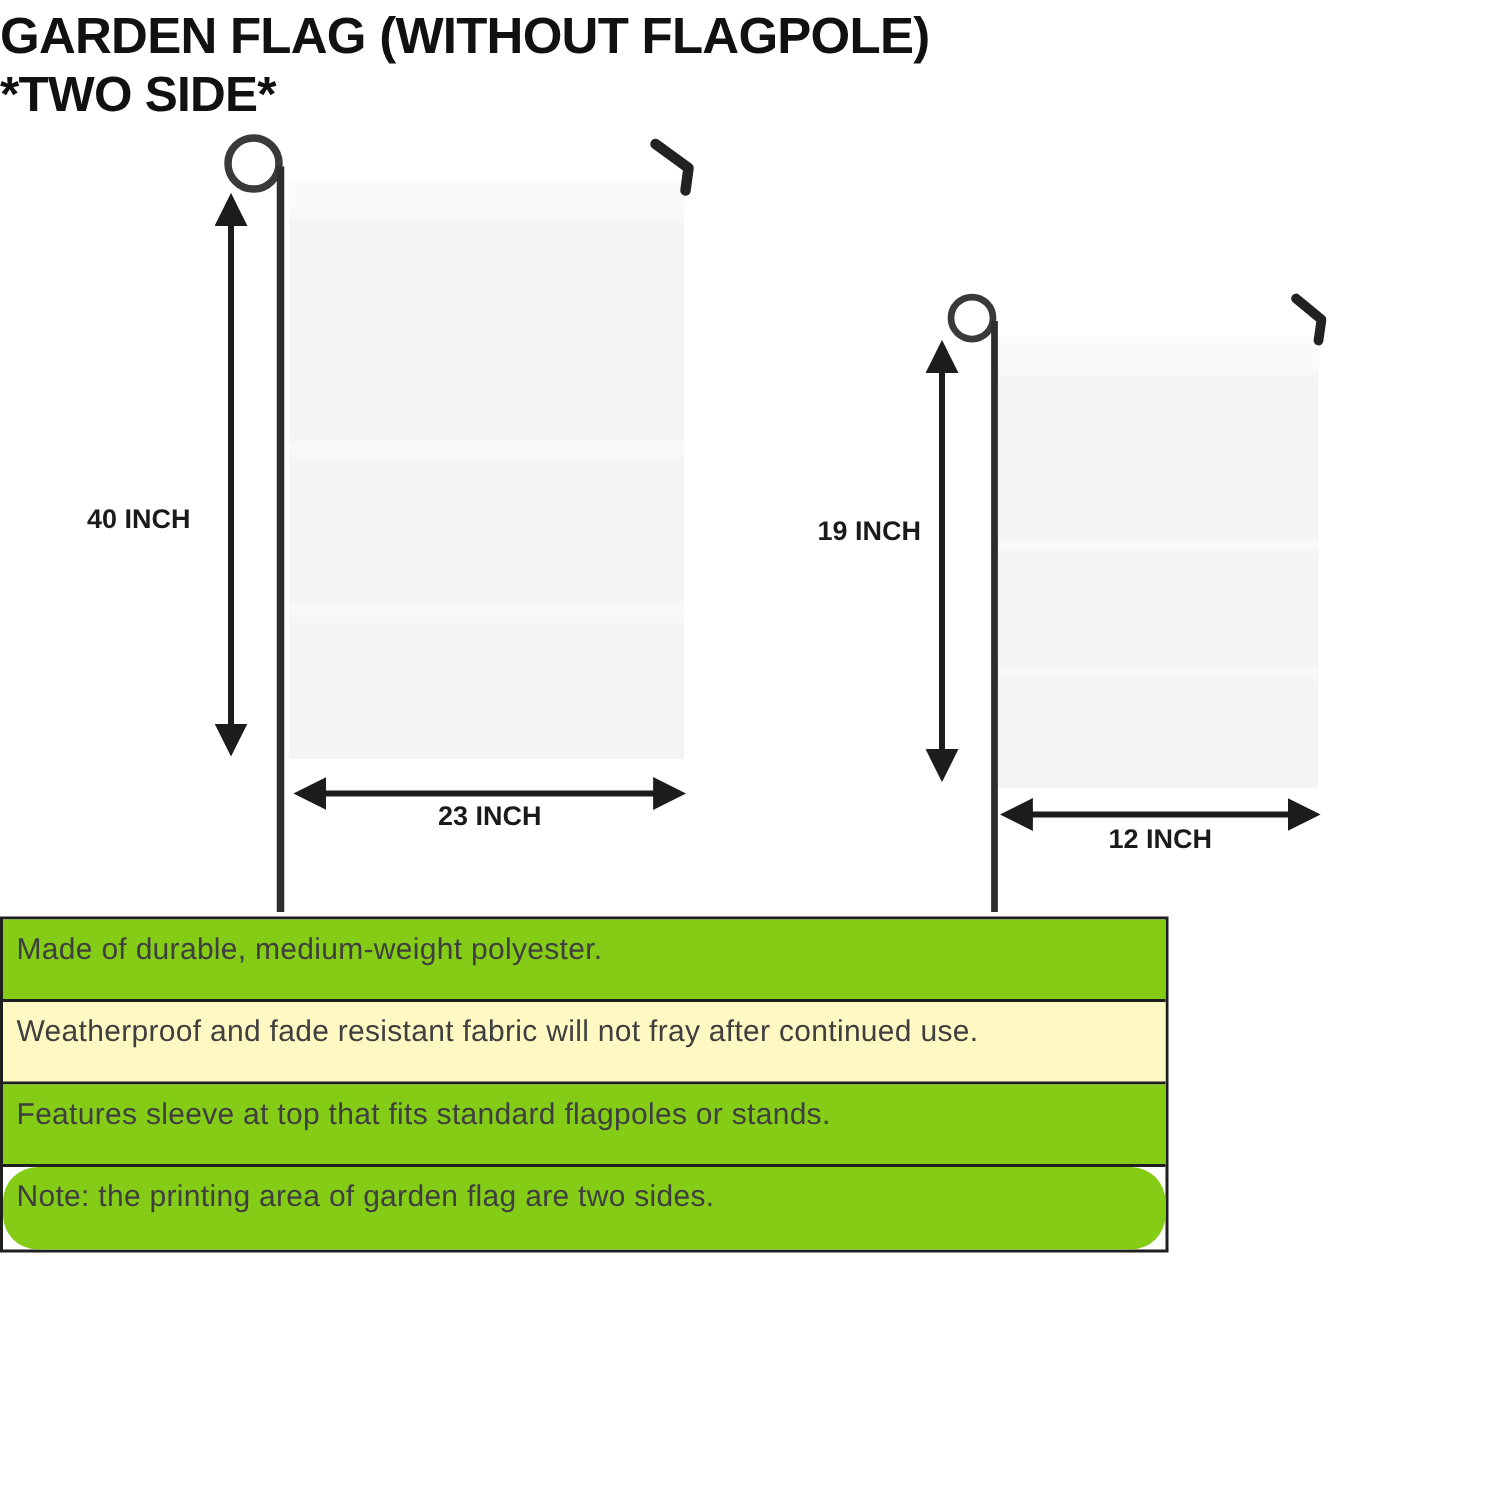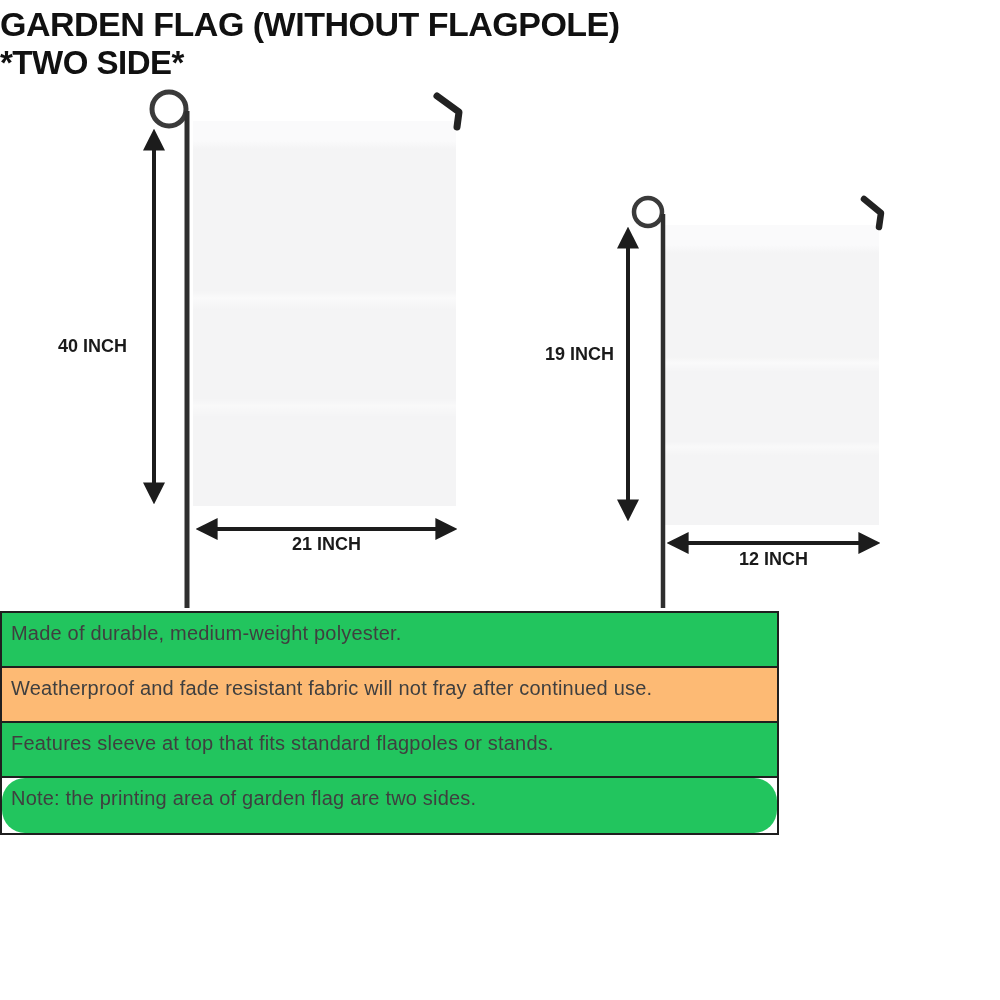--- a/index.html
+++ b/index.html
@@ -68,22 +68,22 @@
     height: 55px;
     box-sizing: border-box;
     padding: 7px 10px 0 9px;
     font-size: 20px;
     line-height: 26px;
     color: #3f3f3f;
     border-bottom: 2px solid #1f1f1f;
     letter-spacing: 0.2px;
   }
   .spec-row:last-child { border-bottom: none; border-radius: 23px; }
-  .spec-row.gray { background: #22c55e; }
-  .spec-row.white { background: #fdba74; }
+  .spec-row.gray { background: #84cc16; }
+  .spec-row.white { background: #fef9c3; }
 </style>
 </head>
 <body>
 
 <div class="canvas">
 
   <div class="title">
     <div class="title-line1">GARDEN FLAG (WITHOUT FLAGPOLE)</div>
     <div class="title-line2">*TWO SIDE*</div>
   </div>
@@ -111,21 +111,21 @@
     </g>
 
     <line x1="154" y1="133" x2="154" y2="500" stroke="#1c1c1c" stroke-width="4" marker-start="url(#arrowHead)" marker-end="url(#arrowHead)"></line>
     <line x1="200" y1="529" x2="453" y2="529" stroke="#1c1c1c" stroke-width="4" marker-start="url(#arrowHead)" marker-end="url(#arrowHead)"></line>
 
     <line x1="628" y1="231" x2="628" y2="517" stroke="#1c1c1c" stroke-width="4" marker-start="url(#arrowHead)" marker-end="url(#arrowHead)"></line>
     <line x1="671" y1="543" x2="876" y2="543" stroke="#1c1c1c" stroke-width="4" marker-start="url(#arrowHead)" marker-end="url(#arrowHead)"></line>
   </svg>
 
   <div class="dim-label dim-40">40 INCH</div>
-  <div class="dim-label dim-28">21 INCH</div>
+  <div class="dim-label dim-28">23 INCH</div>
   <div class="dim-label dim-18">19 INCH</div>
   <div class="dim-label dim-12">12 INCH</div>
 
   <div class="spec-table">
     <div class="spec-row gray">Made of durable, medium-weight polyester.</div>
     <div class="spec-row white">Weatherproof and fade resistant fabric will not fray after continued use.</div>
     <div class="spec-row gray">Features sleeve at top that fits standard flagpoles or stands.</div>
     <div class="spec-row gray">Note: the printing area of garden flag are two sides.</div>
   </div>
 

